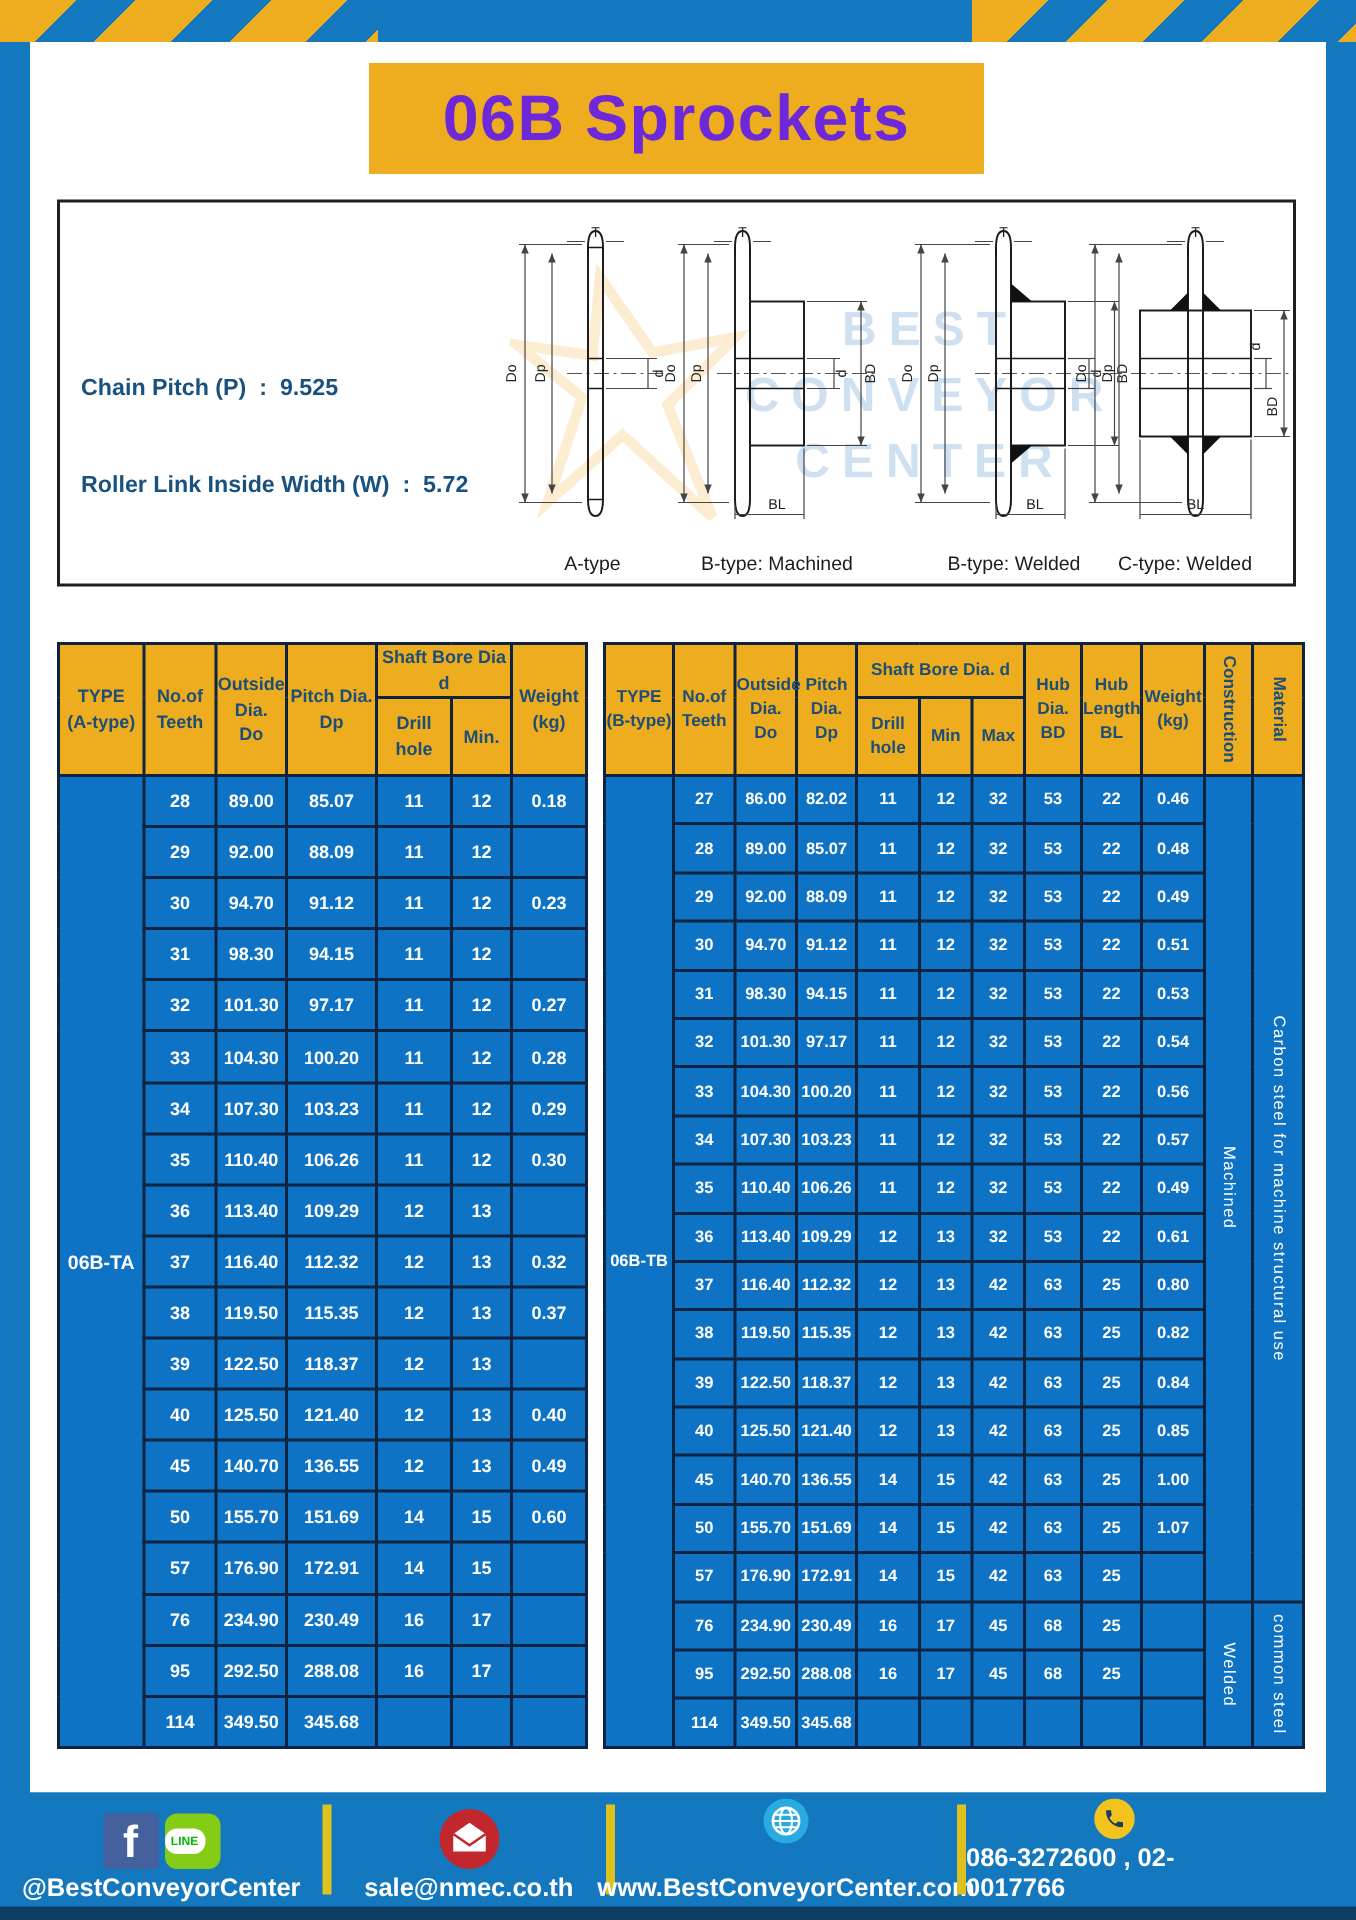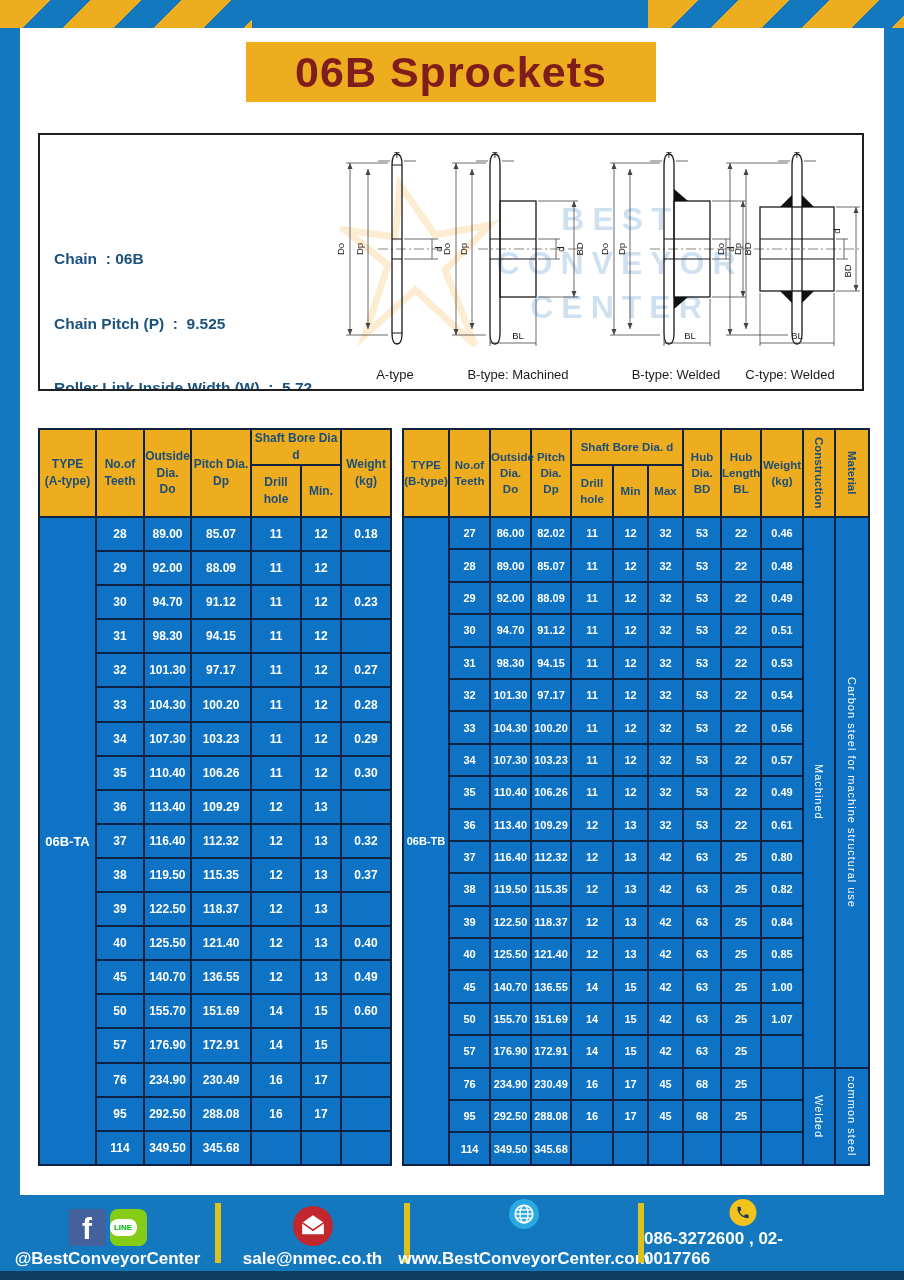--- a/index.html
+++ b/index.html
@@ -14,22 +14,22 @@
   .top-bar { position: absolute; left:0; top:0; width:904px; height:28px; background:#1478bf; }
   .stripes { position:absolute; top:0; height:28px;
     background: repeating-linear-gradient(135deg, #eead1e 0 36px, #1478bf 36px 64px); }
   .stripes.left  { left:0;   width:252px; }
   .stripes.right { left:648px; width:256px; }
 
   
   .content { position:absolute; left:20px; top:28px; width:864px; height:1167px; background:#ffffff; }
 
   .banner {
-    position:absolute; left:226px; top:14px; width:410px; height:60px;
-    background:#eead1e; color:#7f1d1d;
+    position:absolute; left:226px; top:14px; width:410px; height:74px;
+    background:#eead1e; color:#6d28d9;
     font-size:43px; font-weight:bold; letter-spacing:1px;
     display:flex; align-items:center; justify-content:center;
   }
 
   
   .panel { position:absolute; left:18px; top:105px; width:826px; height:258px;
     border:2px solid #1f1f1f; background:#fff; overflow:hidden; }
   .watermark { position:absolute; left:430px; top:62px; width:300px; text-align:center;
     font-weight:bold; font-size:32px; letter-spacing:8px; line-height:44px;
     color:rgba(130,175,215,0.38); z-index:0; }
@@ -93,21 +93,20 @@
     <svg class="wm-glyph" width="170" height="180" viewBox="0 0 170 180">
       <path d="M60 10 L95 60 L150 50 L105 95 L135 170 L75 115 L25 160 L48 90 L5 55 L55 62 Z" fill="none" stroke="#f0b448" stroke-width="7" opacity="0.55"></path>
     </svg>
     <div class="watermark">
       <div>BEST</div>
       <div>CONVEYOR</div>
       <div>CENTER</div>
     </div>
 
     <div class="specs">
-      <div>Chain  : 06B</div>
       <div>Chain Pitch (P)  :  9.525</div>
       <div>Roller Link Inside Width (W)  :  5.72</div>
       
       
     </div>
 
     <figure class="diag" style="left:280px; width:150px;">
       <svg width="150" height="200" viewBox="0 0 150 200">
         <line x1="58" y1="100" x2="124" y2="100" stroke="#555" stroke-width="0.7" stroke-dasharray="10 3 2 3"></line>
         <path d="M72 16 Q72 5 77 5 Q82 5 82 16 L82 184 Q82 195 77 195 Q72 195 72 184 Z" fill="none" stroke="#1a1a1a" stroke-width="1.3"></path>

